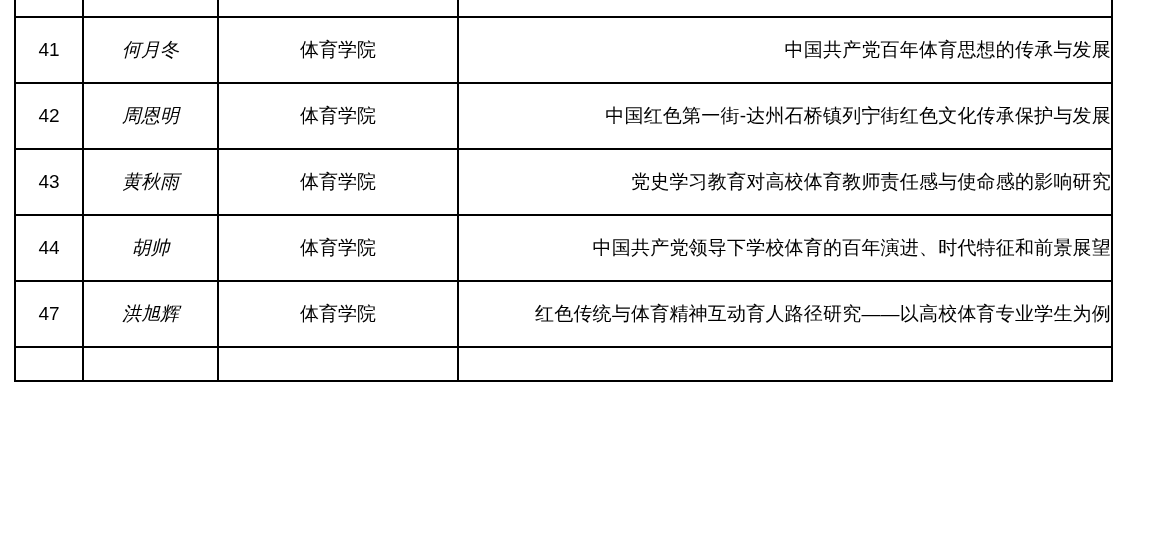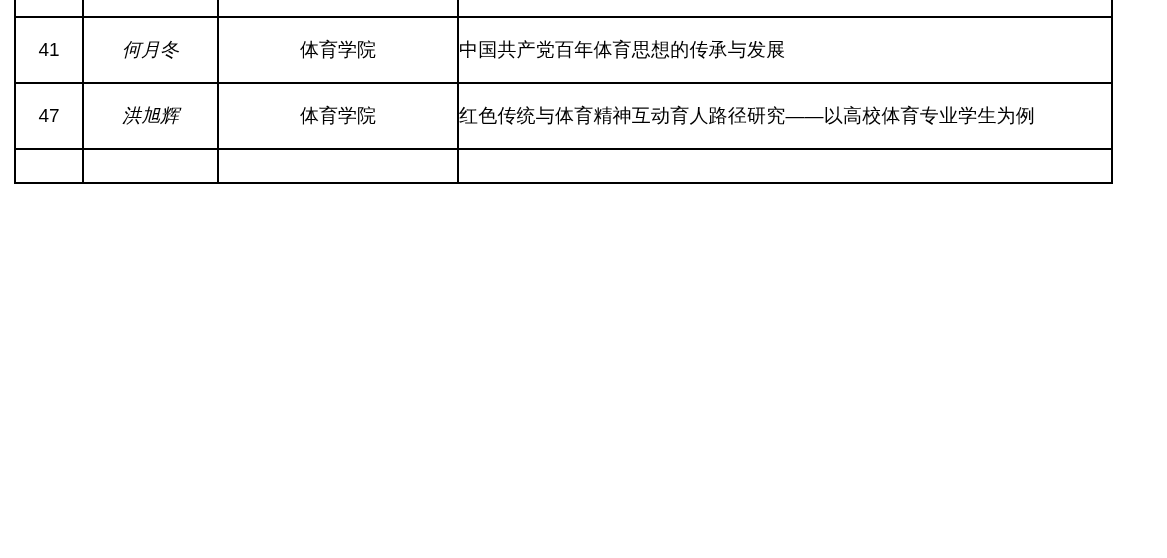--- a/index.html
+++ b/index.html
@@ -48,21 +48,21 @@
   }
   td.name {
     text-align: center;
     font-style: italic;
   }
   td.dept {
     text-align: center;
     margin-top: 37px;
   }
   td.title {
-    text-align: left;
+    text-align: right;
     padding-left: 11px;
     letter-spacing: 0.2px;
   }
   tr.clip-top td {
     height: 30px;
   }
   tr.clip-bottom td {
     height: 24px;
   }
   .cjk {
@@ -87,20 +87,38 @@
         <td class="dept cjk"></td>
         <td class="title cjk"></td>
       </tr>
       <tr>
         <td class="num cjk">41</td>
         <td class="name cjk">何月冬</td>
         <td class="dept cjk">体育学院</td>
         <td class="title cjk">中国共产党百年体育思想的传承与发展</td>
       </tr>
       <tr>
+        <td class="num cjk">42</td>
+        <td class="name cjk">周恩明</td>
+        <td class="dept cjk">体育学院</td>
+        <td class="title cjk">中国红色第一街-达州石桥镇列宁街红色文化传承保护与发展</td>
+      </tr>
+      <tr>
+        <td class="num cjk">43</td>
+        <td class="name cjk">黄秋雨</td>
+        <td class="dept cjk">体育学院</td>
+        <td class="title cjk">党史学习教育对高校体育教师责任感与使命感的影响研究</td>
+      </tr>
+      <tr>
+        <td class="num cjk">44</td>
+        <td class="name cjk">胡帅</td>
+        <td class="dept cjk">体育学院</td>
+        <td class="title cjk">中国共产党领导下学校体育的百年演进、时代特征和前景展望</td>
+      </tr>
+      <tr>
         <td class="num cjk">47</td>
         <td class="name cjk">洪旭辉</td>
         <td class="dept cjk">体育学院</td>
         <td class="title cjk">红色传统与体育精神互动育人路径研究——以高校体育专业学生为例</td>
       </tr>
       <tr class="clip-bottom">
         <td class="num cjk"></td>
         <td class="name cjk"></td>
         <td class="dept cjk"></td>
         <td class="title cjk"></td>

